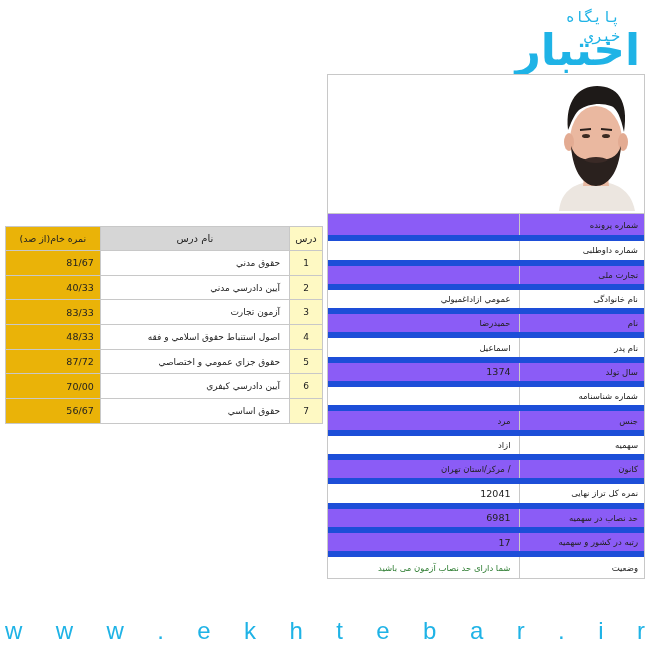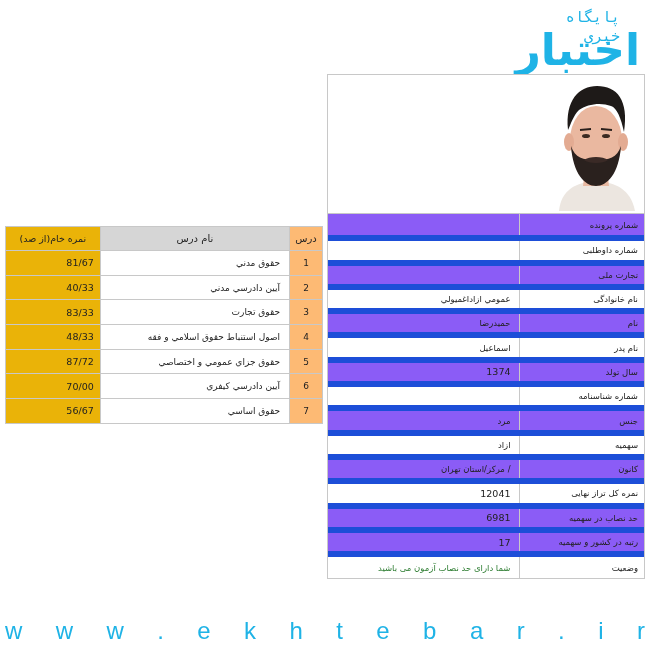--- a/index.html
+++ b/index.html
@@ -8,21 +8,21 @@
 
   
   .logo { position: absolute; right: 10px; top: 6px; width: 118px; height: 70px; direction: rtl; text-align: right; }
   .logo-sub { position: absolute; right: 20px; top: 2px; font-size: 15px; color: #1fb3e6; font-family: Liberation Mono, monospace; }
   .logo-main { position: absolute; right: 0; top: 18px; font-size: 44px; font-weight: bold; color: #1fb3e6; line-height: 52px; letter-spacing: -1px; font-family: "DejaVu Sans", sans-serif; }
 
   
   .grades { position: absolute; left: 5px; top: 226px; width: 318px; border-collapse: collapse; direction: rtl; font-size: 9px; }
   .grades td, .grades th { border: 1px solid #c8c8c8; height: 24.7px; }
   .grades th { background: #d6d6d6; font-weight: normal; font-size: 10px; height: 24px; }
-  .grades .c-num { width: 33px; text-align: center; background: #fdba74; }
+  .grades .c-num { width: 33px; text-align: center; background: #fef9c3; }
   .grades .c-name { width: 190px; text-align: right; padding-right: 9px; background: #fff; }
   .grades .c-score { width: 95px; text-align: right; padding-right: 6px; background: #eab308; direction: ltr; text-align: right; font-size: 9.5px; }
   .grades th.c-score { text-align: center; padding: 0; direction: rtl; }
   .grades th.c-name { text-align: center; padding: 0; background: #d6d6d6; }
 
   
   .info { position: absolute; left: 327px; top: 74px; width: 318px; border: 1px solid #c8c8c8; direction: rtl; }
   .photo-box { height: 139px; position: relative; background: #fff; border-bottom: 1px solid #c8c8c8; }
   .photo { position: absolute; right: 3px; top: 3px; width: 90px; height: 133px; overflow: hidden; background: #fff; }
   .info-table { width: 100%; border-collapse: collapse; font-size: 8.5px; }
@@ -60,21 +60,21 @@
       <td class="c-name">حقوق مدني</td>
       <td class="c-score">81/67</td>
     </tr>
     <tr>
       <td class="c-num">2</td>
       <td class="c-name">آيين دادرسي مدني</td>
       <td class="c-score">40/33</td>
     </tr>
     <tr>
       <td class="c-num">3</td>
-      <td class="c-name">حقوق تجارت</td>
+      <td class="c-name">آزمون تجارت</td>
       <td class="c-score">83/33</td>
     </tr>
     <tr>
       <td class="c-num">4</td>
       <td class="c-name">اصول استنباط حقوق اسلامي و فقه</td>
       <td class="c-score">48/33</td>
     </tr>
     <tr>
       <td class="c-num">5</td>
       <td class="c-name">حقوق جزاي عمومي و اختصاصي</td>

